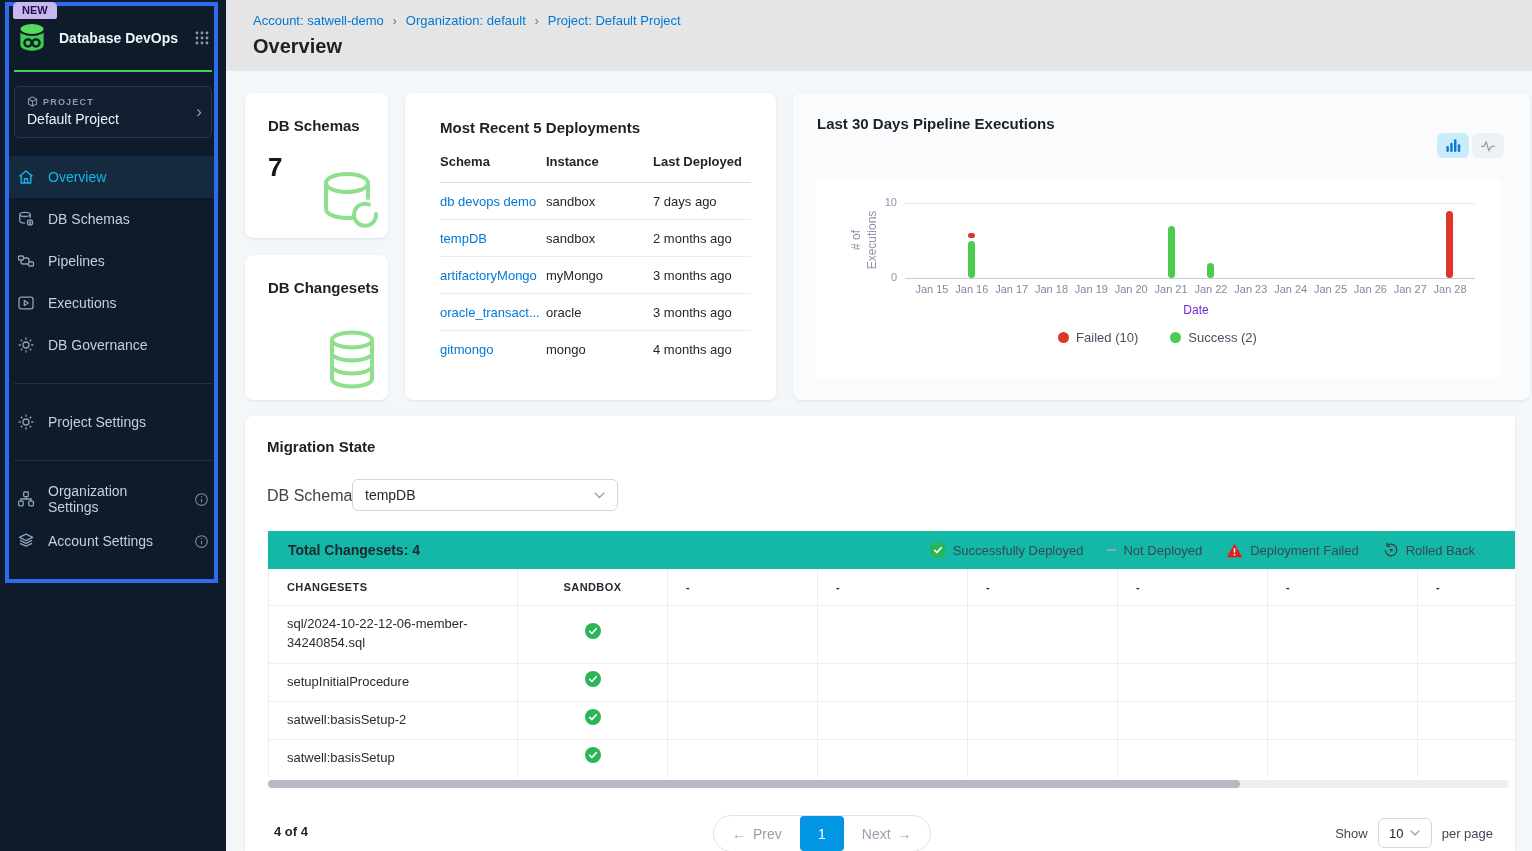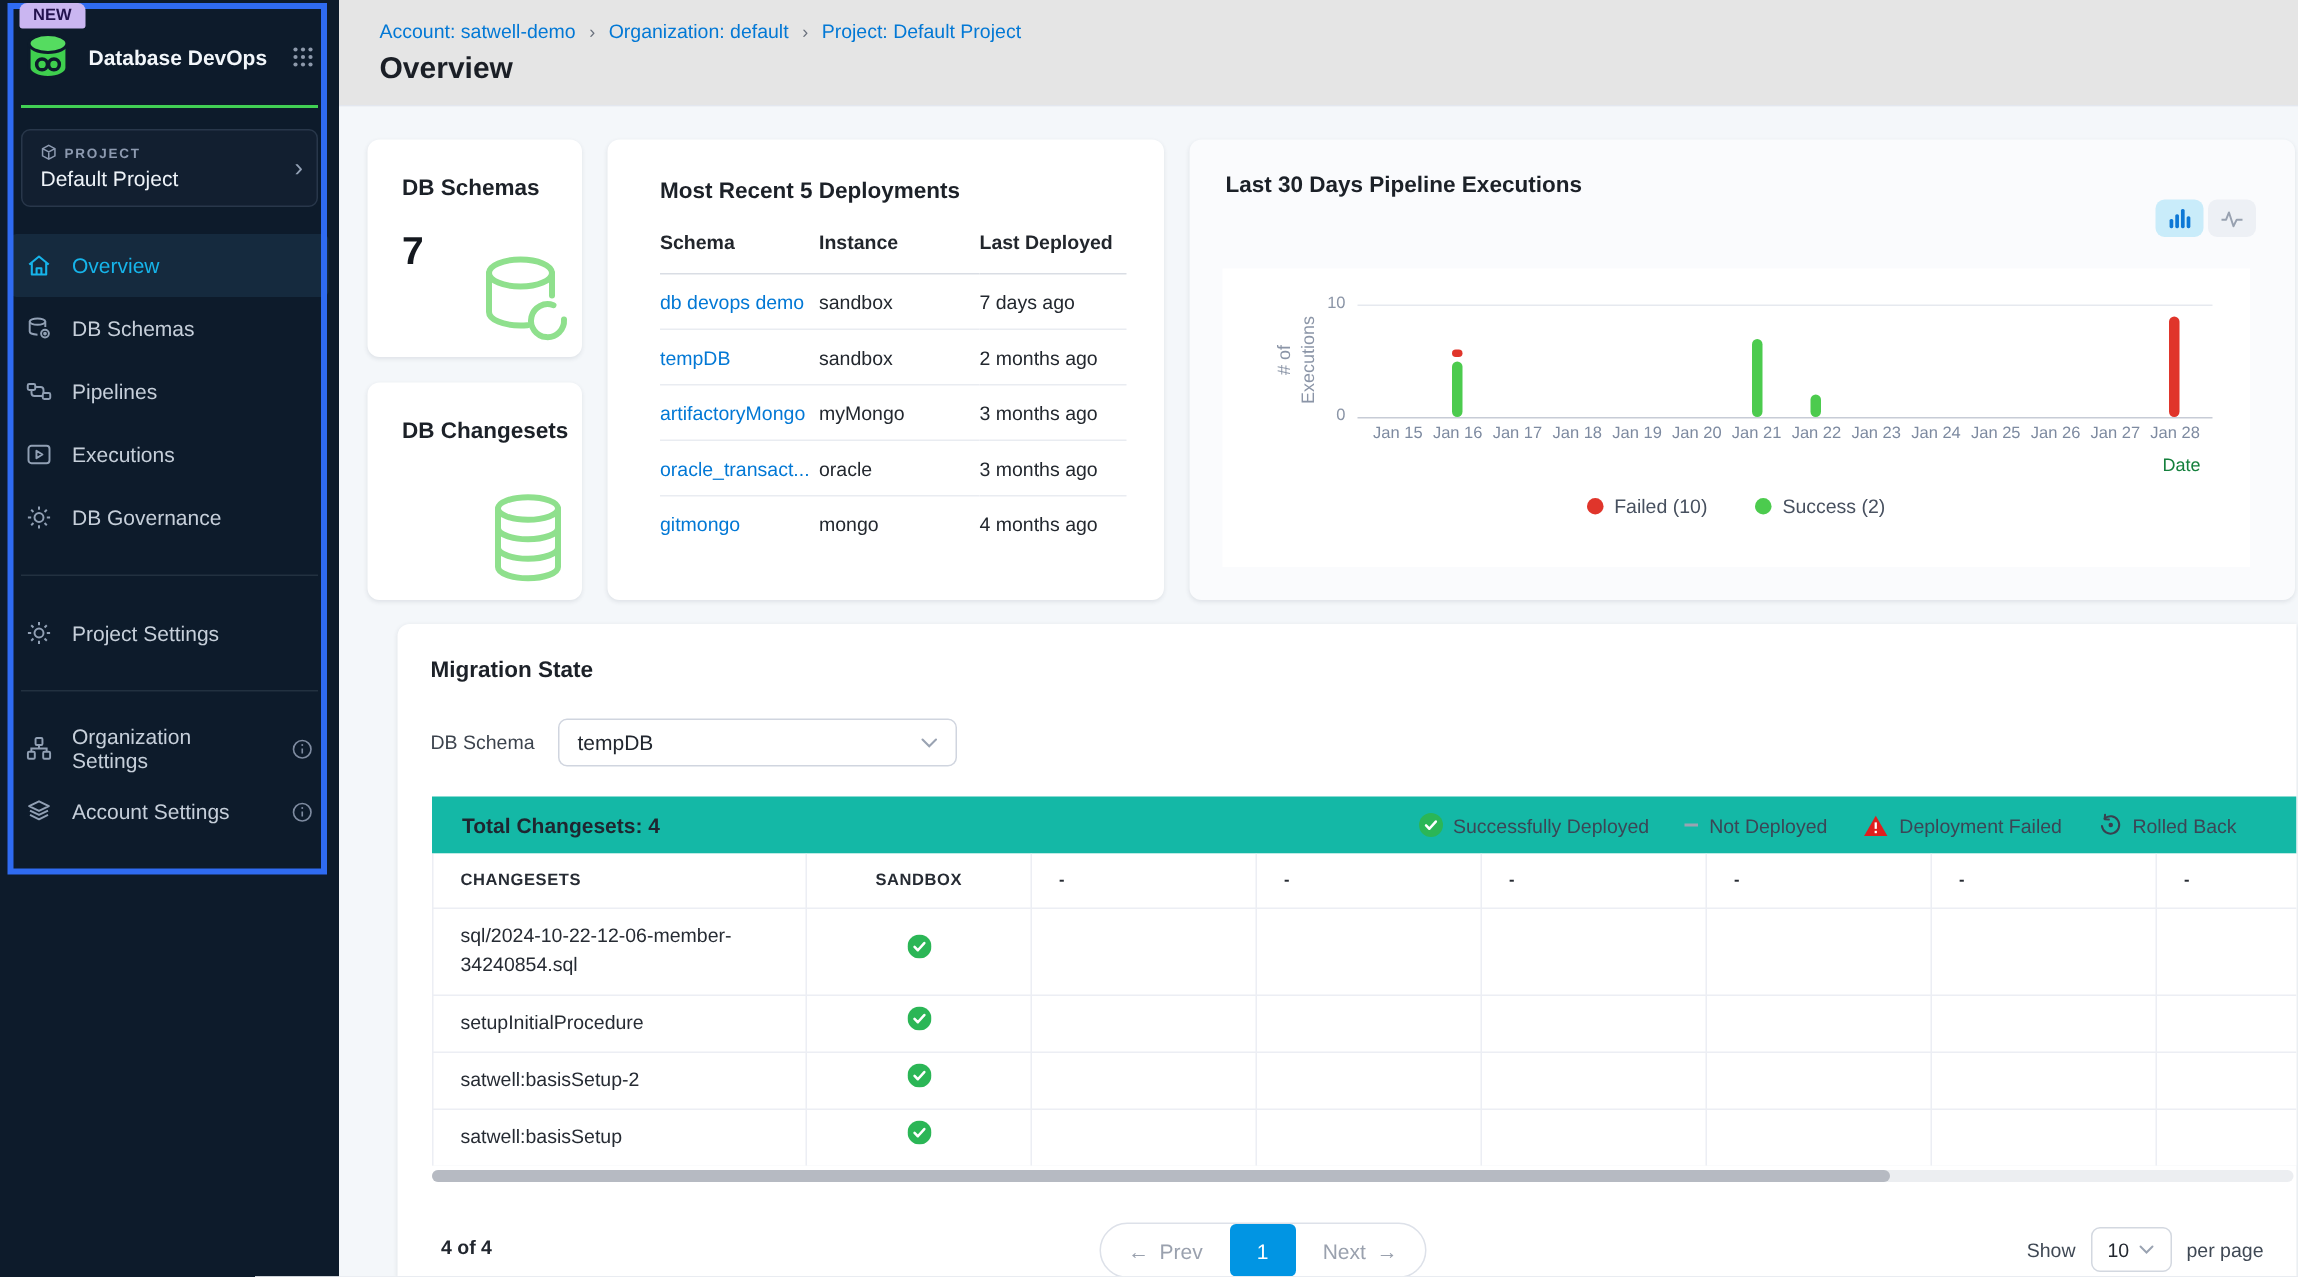--- a/index.html
+++ b/index.html
@@ -56,29 +56,29 @@
   .toggle-btn { width:32px; height:25px; border-radius:6px; display:flex; align-items:center; justify-content:center; cursor:pointer; }
   .toggle-btn.on { background:#c9ecfa; }
   .toggle-btn.off { background:#edf0f5; }
   .chart-plot { position:absolute; left:22px; top:86px; width:685px; height:199px; background:#fff; }
   .gridline { position:absolute; left:90px; width:570px; height:1px; background:#e6e9ef; }
   .baseline { position:absolute; left:90px; width:570px; height:1px; background:#c7ccd6; top:99px; }
   .ytick { position:absolute; font-size:11px; color:#8b95a7; text-align:right; width:22px; left:60px; }
   .ylabel { position:absolute; left:10px; top:21px; width:80px; height:80px; display:flex; align-items:center; justify-content:center; transform:rotate(-90deg); font-size:12px; color:#8b95a7; text-align:center; line-height:1.3; }
   .xlabels { position:absolute; left:97px; top:104px; width:558px; display:flex; }
   .xlabels span { flex:1; text-align:center; font-size:11px; color:#7d8aa0; }
-  .xaxis-title { position:absolute; left:82px; top:124px; width:570px; text-align:right; font-size:12px; color:#15803d; }
+  .xaxis-title { position:absolute; left:96px; top:124px; width:570px; text-align:center; font-size:12px; color:#6d28d9; }
   .chart-legend { position:absolute; left:0; right:0; top:151px; display:flex; justify-content:center; gap:32px; align-items:center; }
   .chart-legend .li { display:flex; align-items:center; gap:7px; font-size:13px; color:#47505f; }
   .ldot { width:11px; height:11px; border-radius:50%; }
 
   
-  .panel { position:absolute; left:19px; top:345px; right:1px; height:435px; background:#fff; border-radius:8px 0 0 0; box-shadow:0 1px 3px rgba(35,45,65,0.10); overflow:hidden;margin-left:20px; }
+  .panel { position:absolute; left:19px; top:345px; right:17px; height:435px; background:#fff; border-radius:8px 0 0 0; box-shadow:0 1px 3px rgba(35,45,65,0.10); overflow:hidden; }
   .mig-title { position:absolute; left:22px; top:22px; font-size:15px; font-weight:bold; color:#1c2128; }
-  .schema-label { position:absolute; left:22px; top:71px; font-size:13px; color:#3c434d; }
+  .schema-label { position:absolute; left:22px; top:71px; font-size:16px; color:#3c434d; }
   .schema-select { position:absolute; left:107px; top:63px; width:266px; height:32px; background:#fff; border:1px solid #d0d5df; border-radius:6px; display:flex; align-items:center; padding:0 12px; font-size:14px; color:#22272f; cursor:pointer; }
   .schema-select .chev { margin-left:auto; color:#9aa3b2; display:flex; }
   .total-bar { position:absolute; left:23px; top:115px; right:0; height:38px; background:#14b8a6; display:flex; align-items:center; padding:0 40px 0 20px; }
   .total-label { font-size:14px; font-weight:bold; color:#1f2630; }
   .mig-legend { margin-left:auto; display:flex; gap:24px; align-items:center; }
   .mig-legend .li { display:flex; align-items:center; gap:7px; font-size:13px; color:#3b4656; }
   .dash-glyph { width:9px; height:2px; background:#9aa3b2; }
   .table-wrap { position:absolute; left:23px; top:153px; right:0; height:208px; overflow:hidden; }
   .mig-table { border-collapse:collapse; table-layout:fixed; width:1299px; background:#fff; }
   .mig-table th { height:36px; font-size:11px; font-weight:bold; color:#262b33; letter-spacing:.4px; text-align:left; padding:0 0 0 18px; border:1px solid #eceef4; border-top:none; background:#fff; }

